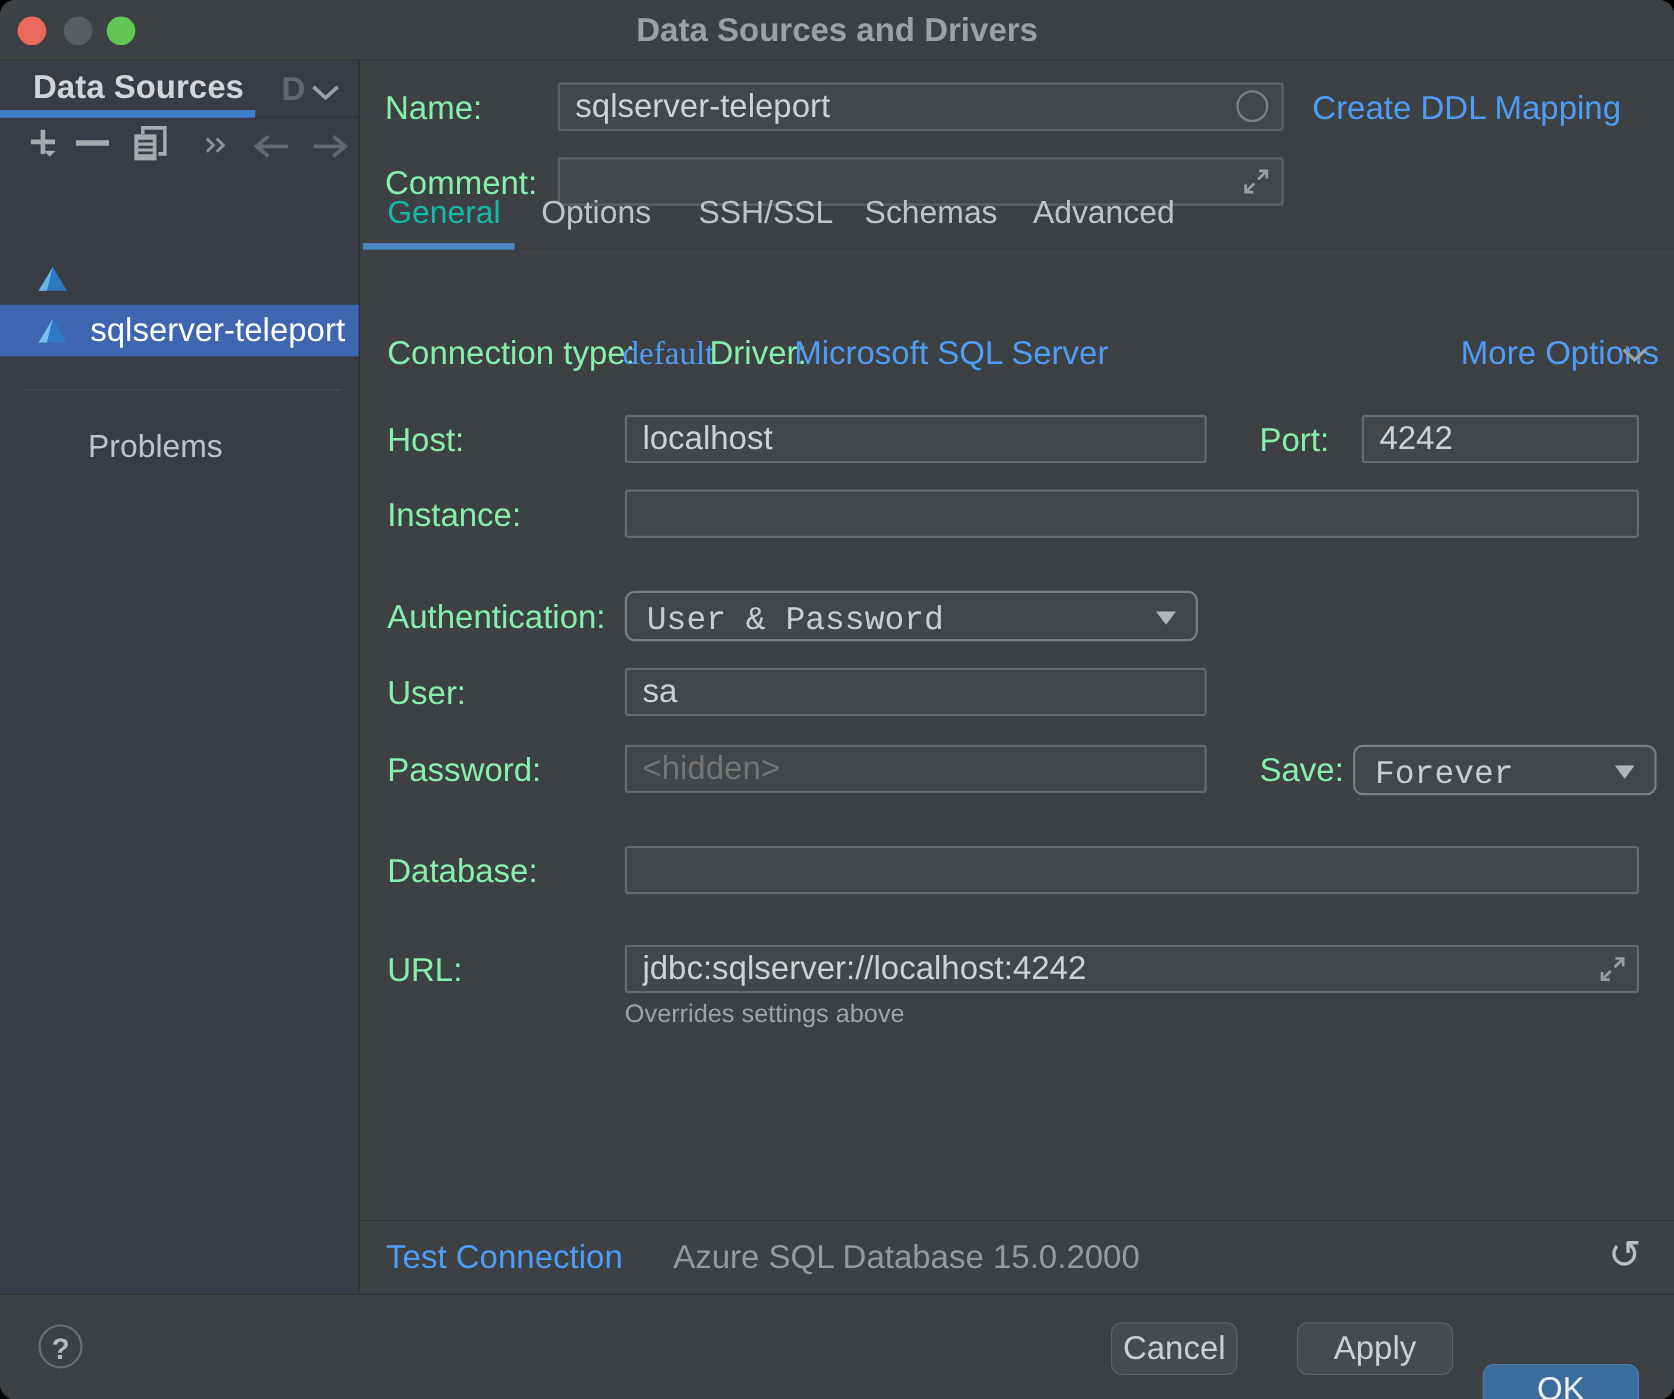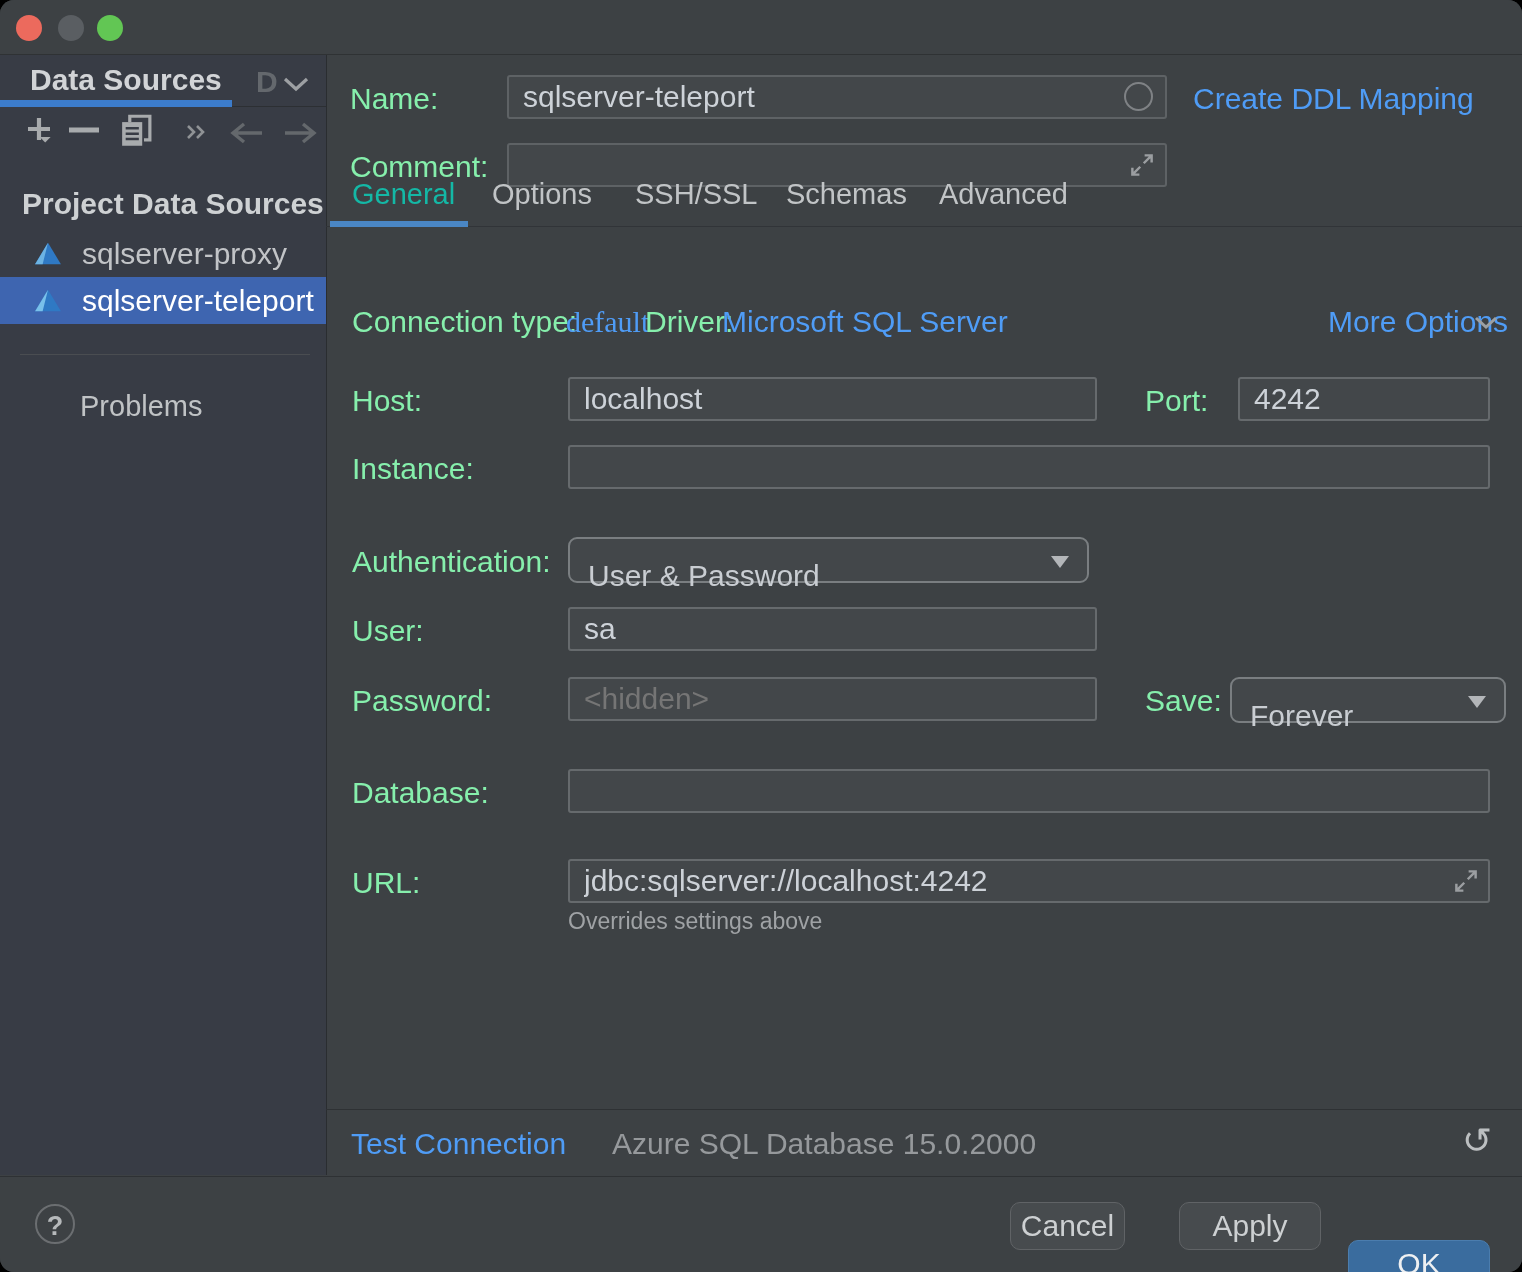--- a/index.html
+++ b/index.html
@@ -33,21 +33,21 @@
   .link{font-size:30px;color:#4f9cf6;}
   input.field{
     position:absolute;height:44px;box-sizing:border-box;
     background:#43474a;border:2px solid #666a6d;border-radius:3px;
     color:#cdd2d8;font-size:30px;font-family:"Liberation Sans",sans-serif;
     padding:0 14px;outline:none;
   }
   .selectbox{
     position:absolute;height:46px;box-sizing:border-box;
     background:#43474a;border:2px solid #7a7e81;border-radius:9px;
-    color:#c9cdd2;font-size:30px;line-height:42px;padding:16px 18px;
+    color:#c9cdd2;font-size:30px;line-height:42px;padding:5px 18px;font-family:Liberation Mono, monospace;
   }
   .selectbox .tri{
     position:absolute;right:18px;top:17px;width:0;height:0;
     border-left:9px solid transparent;border-right:9px solid transparent;
     border-top:12px solid #b3b6b9;
   }
   .tabs-divider{left:326px;top:226px;width:1196px;height:1px;background:#313438;}
   .tab{top:178px;font-size:29px;color:#c1c4c6;}
   .tab.selected{color:#14b8a6;}
   .tab-underline{left:330px;top:221px;width:138px;height:6px;background:#4a86c4;}
@@ -71,20 +71,21 @@
 </style>
 </head>
 <body>
 
 <div class="window">
 
   <div class="abs titlebar">
     <div class="abs traffic" style="left:16px;background:#ec6a5d;"></div>
     <div class="abs traffic" style="left:58px;background:#5a5e62;"></div>
     <div class="abs traffic" style="left:97px;background:#62c654;"></div>
+    <div class="abs win-title">Data Sources and Drivers</div>
   </div>
 
   <div class="abs sidebar">
     <div class="abs sb-tab">Data Sources</div>
     <div class="abs sb-tab-overflow">D</div>
     <svg class="abs" style="left:282px;top:22px;" width="28" height="15" viewBox="0 0 28 15">
       <polyline points="3,2 14,12 25,2" fill="none" stroke="#9da0a3" stroke-width="3.2"></polyline>
     </svg>
     <div class="abs sb-underline"></div>
     <div class="abs sb-headline"></div>
@@ -108,28 +109,26 @@
     <svg class="abs" style="left:185px;top:66px;" width="22" height="22" viewBox="0 0 22 22">
       <path d="M3 5 L9 11 L3 17 M12 5 L18 11 L12 17" fill="none" stroke="#8f9295" stroke-width="2.6"></path>
     </svg>
     <svg class="abs" style="left:228px;top:66px;" width="38" height="24" viewBox="0 0 38 24">
       <path d="M34 12 H7 M16 3 L5 12 L16 21" fill="none" stroke="#64686c" stroke-width="3.4"></path>
     </svg>
     <svg class="abs" style="left:281px;top:66px;" width="38" height="24" viewBox="0 0 38 24">
       <path d="M4 12 H31 M22 3 L33 12 L22 21" fill="none" stroke="#64686c" stroke-width="3.4"></path>
     </svg>
 
-    <div class="abs sb-section">Project Data Sources</div>
 
     <div class="abs sb-item" style="top:175px;">
       <svg class="az" width="28" height="25" viewBox="0 0 26 22">
         <polygon points="13,1 25,21 1,21" fill="#2f79c4"></polygon>
         <polygon points="13,1 8,21 1,21" fill="#6cb3e3"></polygon>
       </svg>
-      <span class="lbl">sqlserver-proxy</span>
     </div>
     <div class="abs sb-item selected" style="top:222px;">
       <svg class="az" width="28" height="25" viewBox="0 0 26 22">
         <polygon points="13,1 25,21 1,21" fill="#2f79c4"></polygon>
         <polygon points="13,1 8,21 1,21" fill="#79c0ea"></polygon>
       </svg>
       <span class="lbl">sqlserver-teleport</span>
     </div>
 
     <div class="abs sb-divider"></div>

